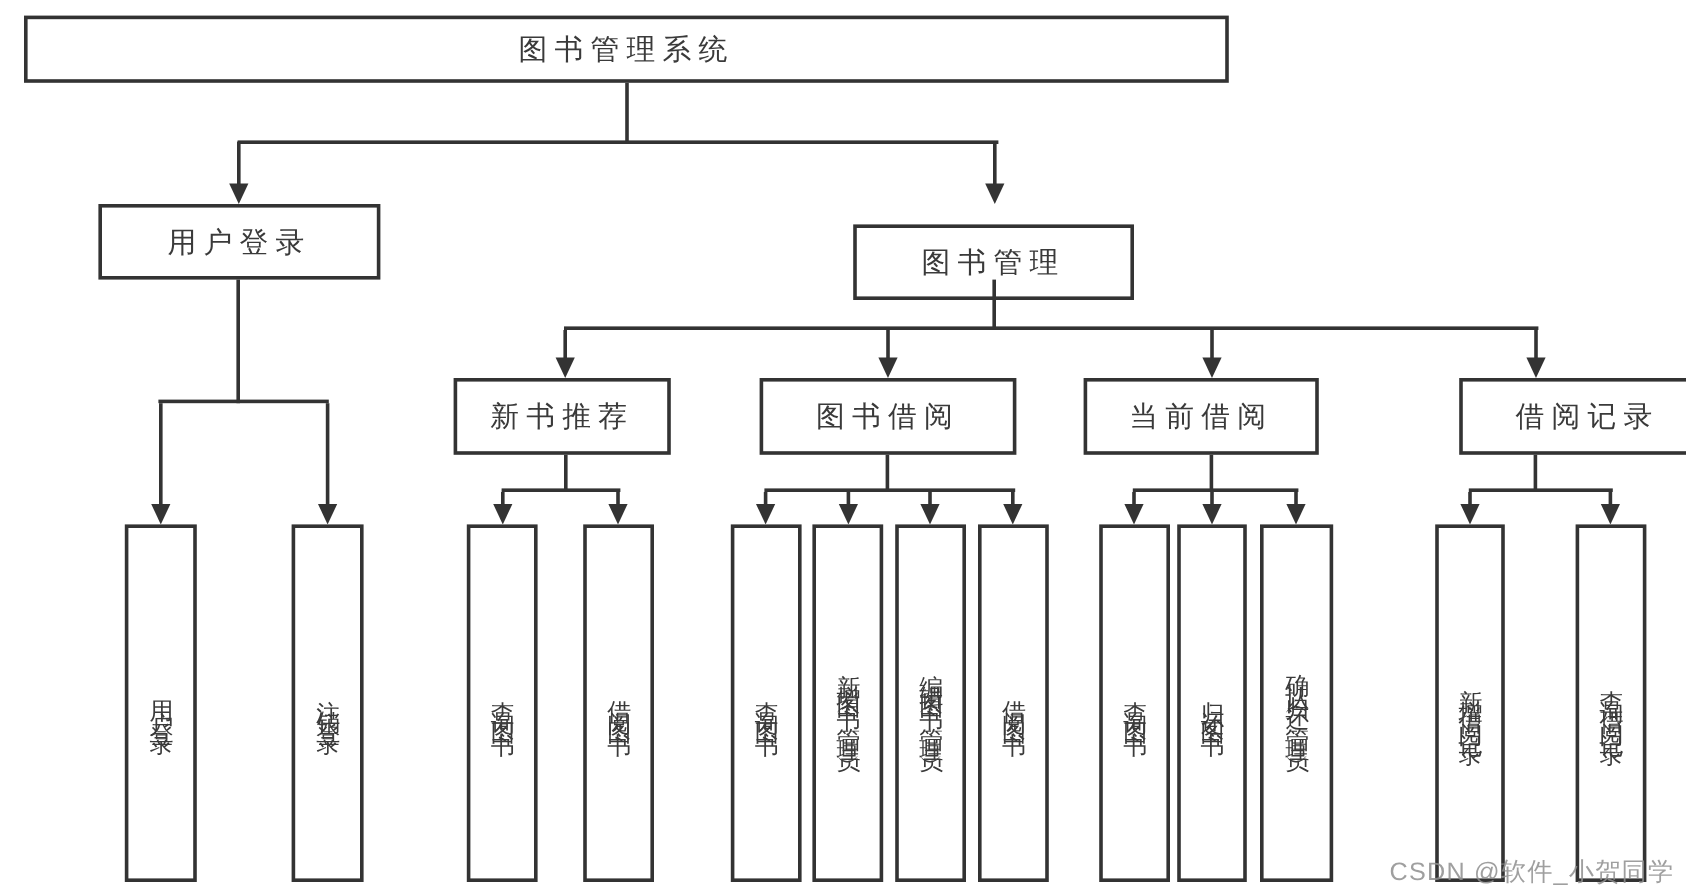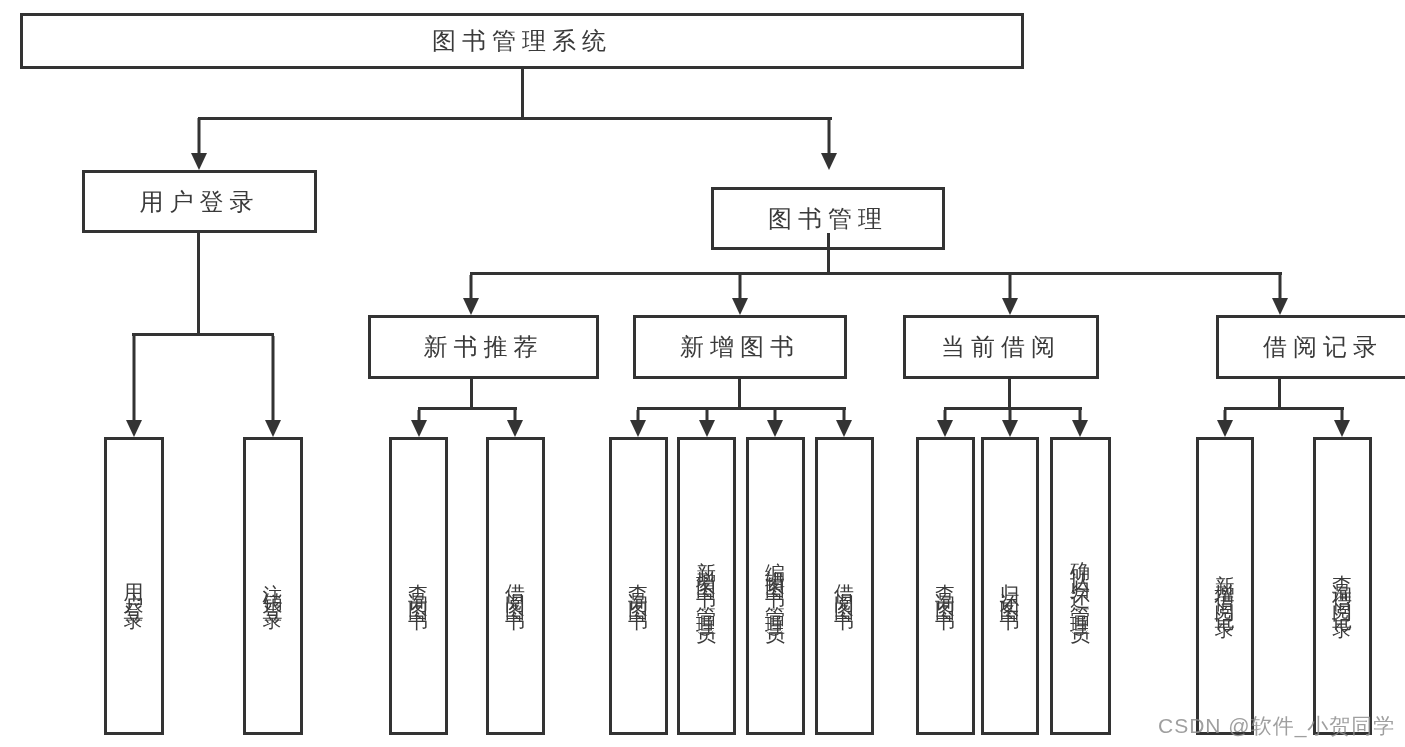--- a/index.html
+++ b/index.html
@@ -65,22 +65,22 @@
   </div>
   <div class="arrow" style="left:1002px;top:275px;height:40px;">
     <i class="shaft"></i>
       <i class="head"></i>
   </div>
   <div class="arrow" style="left:1272px;top:275px;height:40px;">
     <i class="shaft"></i>
       <i class="head"></i>
   </div>
 
-  <div class="node" style="left:368px;top:315px;width:231px;height:64px;">新书推荐</div>
-  <div class="node" style="left:633px;top:315px;width:214px;height:64px;">新增图书</div>
+  <div class="node" style="left:378px;top:315px;width:181px;height:64px;">新书推荐</div>
+  <div class="node" style="left:633px;top:315px;width:214px;height:64px;">图书借阅</div>
   <div class="node" style="left:903px;top:315px;width:196px;height:64px;">当前借阅</div>
   <div class="node" style="left:1172px;top:315px;width:214px;height:64px;margin-left:44px;">借阅记录</div>
 
   <div class="vline" style="left:470px;top:379px;height:31px;"></div>
   <div class="hline" style="left:418px;top:407px;width:99px;"></div>
   <div class="arrow" style="left:411px;top:410px;height:27px;">
     <i class="shaft"></i>
       <i class="head"></i>
   </div>
   <div class="arrow" style="left:507px;top:410px;height:27px;">

